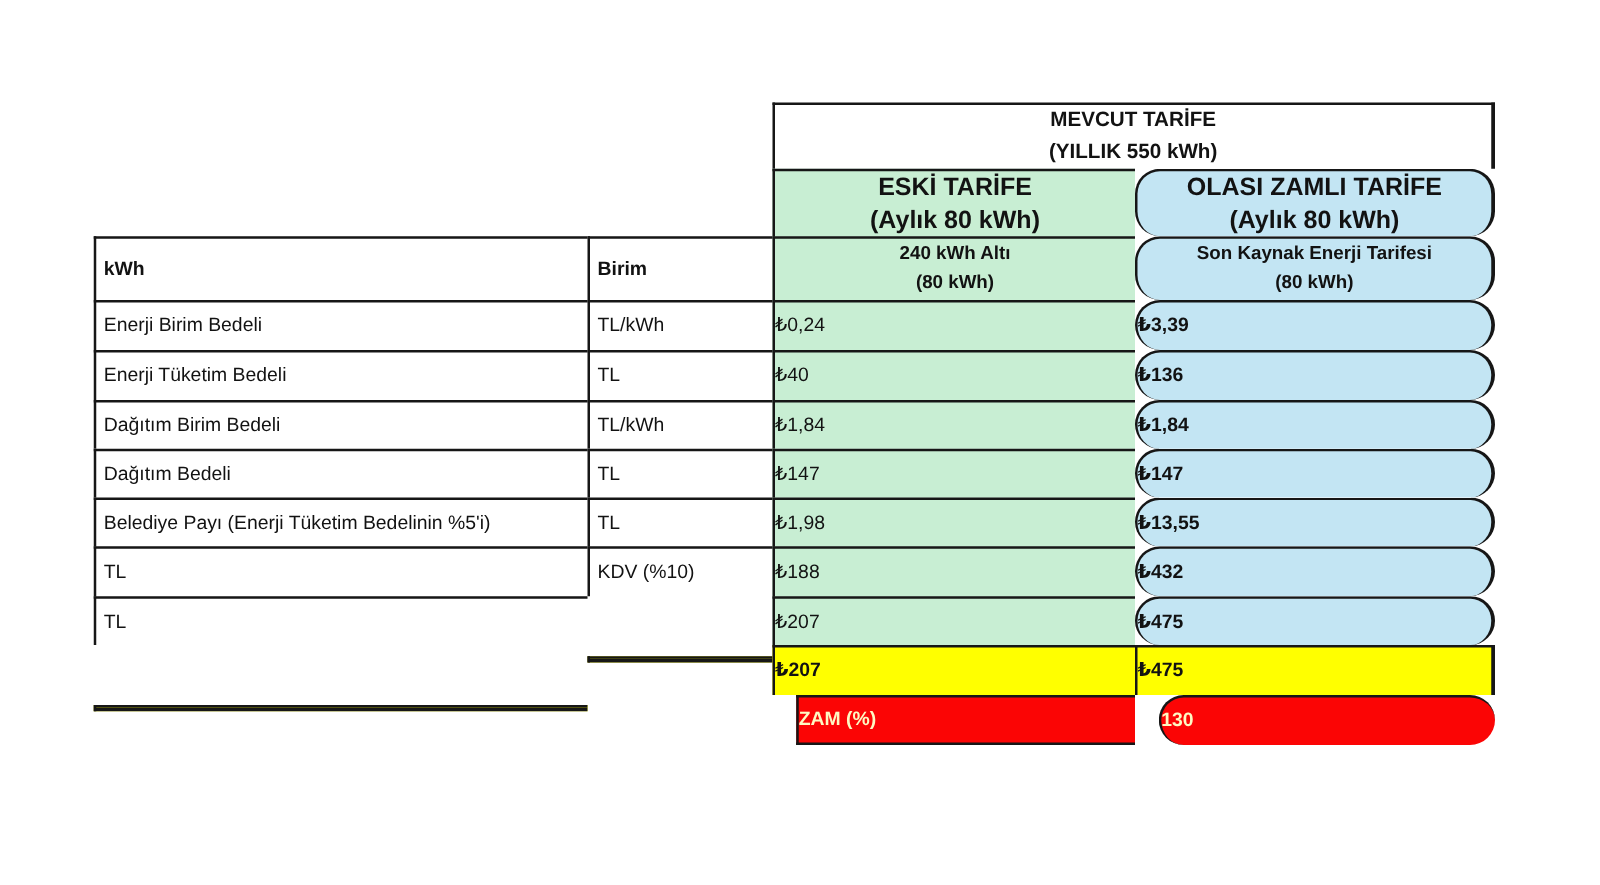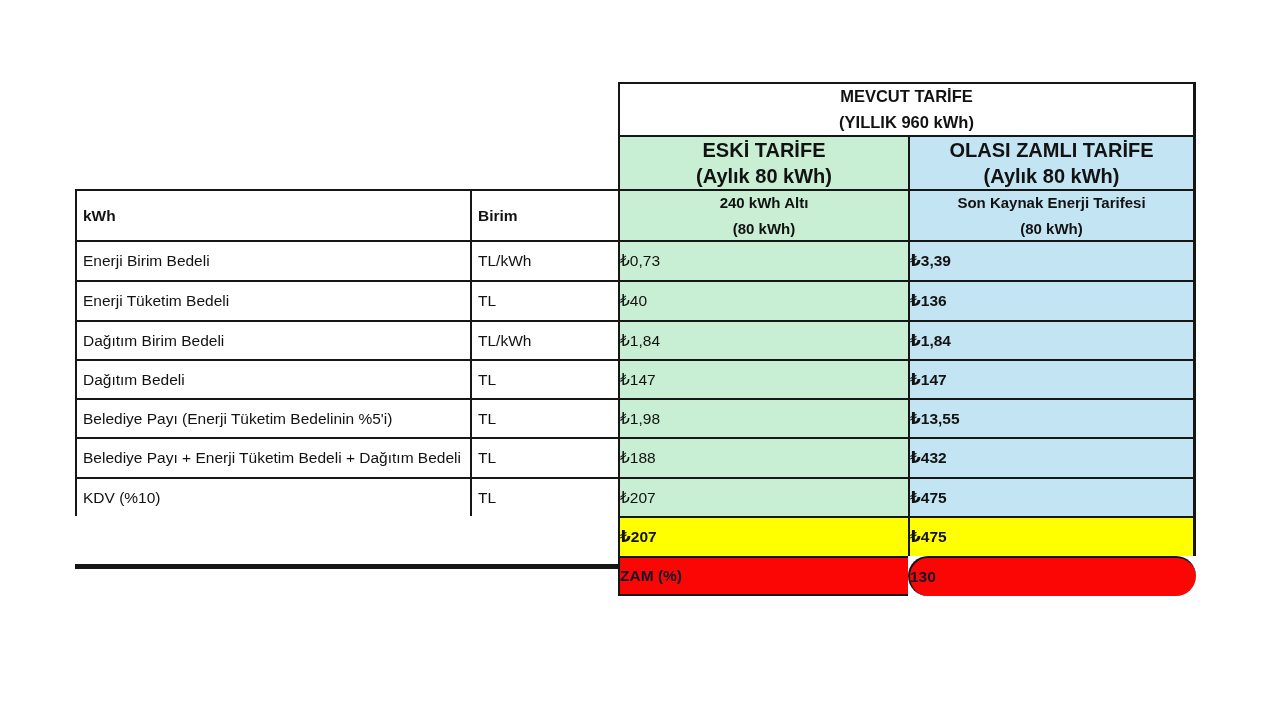--- a/index.html
+++ b/index.html
@@ -37,21 +37,21 @@
     left: 618px;
     top: 82px;
     display: grid;
     grid-template-columns: 290px 288px;
     grid-template-rows: 53px 54px 51px 40px 40px 39px 39px 39px 40px 39px 40px 40px;
   }
 
   .cell {
     display: flex;
     align-items: center;
-    justify-content: space-between;
+    justify-content: flex-start;
     text-align: center;
     border-top: 2px solid var(--border);
     border-left: 2px solid var(--border);
     font-size: 15.5px;
     line-height: 1.15;
     overflow: hidden;
   }
   .right-block .col-end { border-right: 3px solid var(--border); }
   .left-block  .row-end { border-bottom: 3px solid var(--border); margin-top: 48px; }
   .left-block .cell { border-left: 2px solid var(--border); }
@@ -62,23 +62,23 @@
     text-align: left;
     padding: 0 6px;
   }
   .two-line { flex-direction: column; }
   .two-line span { display: block; }
 
   .bold { font-weight: bold; }
 
   .bg-white  { background: #ffffff; }
   .bg-green  { background: var(--green); }
-  .bg-blue   { background: var(--blue); }
+  .bg-blue   { background: var(--blue); border-radius: 20px; }
   .bg-yellow { background: var(--yellow); }
-  .bg-red    { background: var(--red); color: #0f172a; }
+  .bg-red    { background: var(--red); color: #fef9c3; margin-left: 19px; }
 
   .span2 { grid-column: 1 / 3; }
 
   .top-header { font-size: 16.5px; line-height: 25px; }
   .tariff-header { font-size: 20px; line-height: 26px; }
   .sub-header { font-size: 15px; line-height: 23px; }
 
   
   .zam-right { border-right: none; border-bottom: none; border-radius: 20px; }
   .zam-left  { border-bottom: 2px solid var(--border); }
@@ -100,56 +100,55 @@
 
     <div class="cell left-align bg-white">Dağıtım Birim Bedeli</div>
     <div class="cell left-align bg-white no-right">TL/kWh</div>
 
     <div class="cell left-align bg-white">Dağıtım Bedeli</div>
     <div class="cell left-align bg-white no-right">TL</div>
 
     <div class="cell left-align bg-white">Belediye Payı (Enerji Tüketim Bedelinin %5'i)</div>
     <div class="cell left-align bg-white no-right">TL</div>
 
-    <div class="cell left-align bg-white">Belediye Payı + Enerji Tüketim Bedeli + Dağıtım Bedeli</div>
     <div class="cell left-align bg-white no-right">TL</div>
 
     <div class="cell left-align bg-white">KDV (%10)</div>
     <div class="cell left-align bg-white no-right">TL</div>
 
     <div class="cell left-align bold bg-yellow row-end">TOPLAM</div>
     <div class="cell left-align bold bg-yellow row-end no-right">TL</div>
   </div>
 
   <div class="right-block">
 
     <div class="cell two-line bold bg-white span2 col-end top-header">
       <span>MEVCUT TARİFE</span>
-      <span>(YILLIK 960 kWh)</span>
+      <span>(YILLIK 550 kWh)</span>
     </div>
 
     <div class="cell two-line bold bg-green tariff-header">
       <span>ESKİ TARİFE</span>
       <span>(Aylık 80 kWh)</span>
     </div>
     <div class="cell two-line bold bg-blue col-end tariff-header">
       <span>OLASI ZAMLI TARİFE</span>
       <span>(Aylık 80 kWh)</span>
     </div>
 
     <div class="cell two-line bold bg-green sub-header">
       <span>240  kWh Altı</span>
       <span>(80 kWh)</span>
     </div>
     <div class="cell two-line bold bg-blue col-end sub-header">
       <span>Son Kaynak Enerji Tarifesi</span>
       <span>(80 kWh)</span>
     </div>
 
-    <div class="cell bg-green">₺0,73</div>
+    <div class="cell bg-green">₺0,24</div>
     <div class="cell bold bg-blue col-end">₺3,39</div>
 
     <div class="cell bg-green">₺40</div>
     <div class="cell bold bg-blue col-end">₺136</div>
 
     <div class="cell bg-green">₺1,84</div>
     <div class="cell bold bg-blue col-end">₺1,84</div>
 
     <div class="cell bg-green">₺147</div>
     <div class="cell bold bg-blue col-end">₺147</div>

